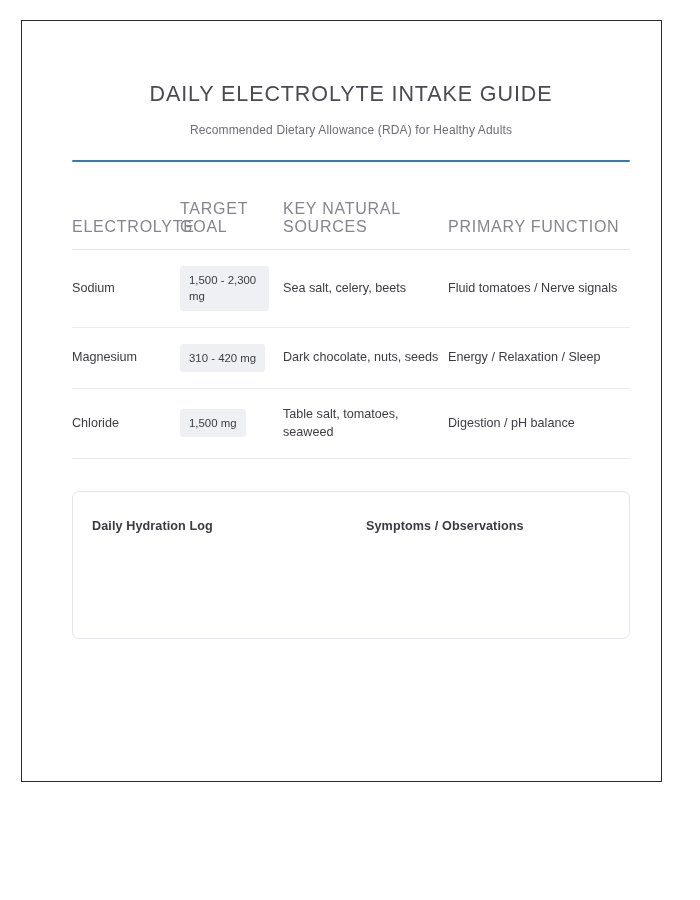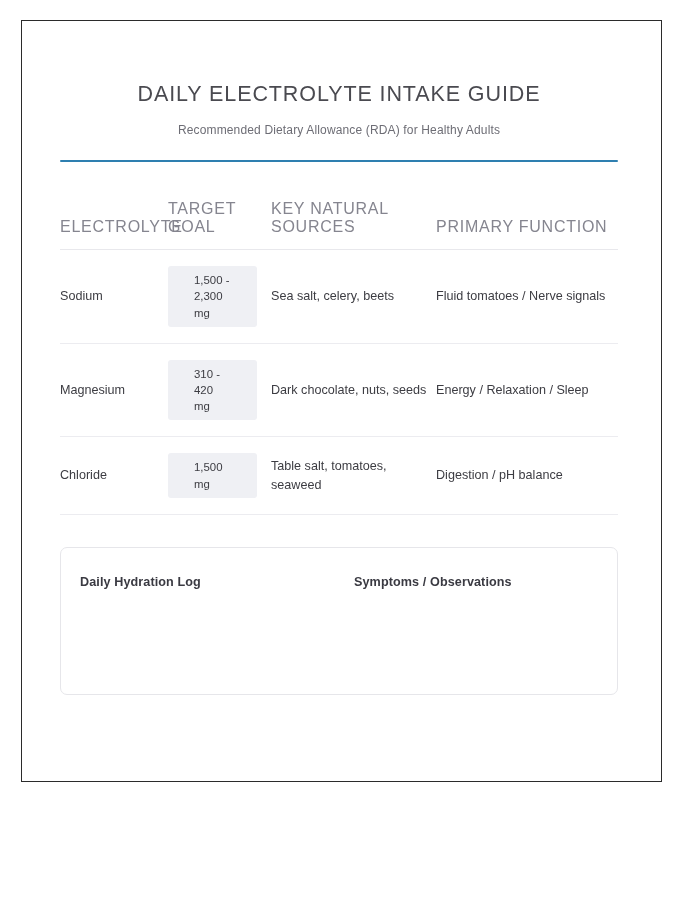--- a/index.html
+++ b/index.html
@@ -28,21 +28,21 @@
     width: 641px;
     height: 762px;
     border: 1.4px solid #2b2b2b;
     background: transparent;
     pointer-events: none;
   }
 
   
   #content {
     position: absolute;
-    left: 60px;
+    left: 72px;
     top: 20px;
     width: 558px;
   }
 
   
   .doc-header {
     text-align: center;
     padding-top: 62px;
   }
   .doc-title {
@@ -103,21 +103,21 @@
     font-weight: 400;
     font-size: 12.9px;
     color: #25252b;
     padding-right: 8px;
   }
   .cell-goal { padding-right: 14px; }
   .goal-badge {
     display: inline-block;
     background: #eff0f4;
     border-radius: 3px;
-    padding: 6px 26px;
+    padding: 6px 9px;
     font-size: 11.4px;
     color: #3c3c42;
     line-height: 1.42;
     max-width: 89px;
   }
   .cell-sources  { padding-right: 16px; }
   .cell-function { padding-right: 4px; }
 
   
   .notes-panel {

